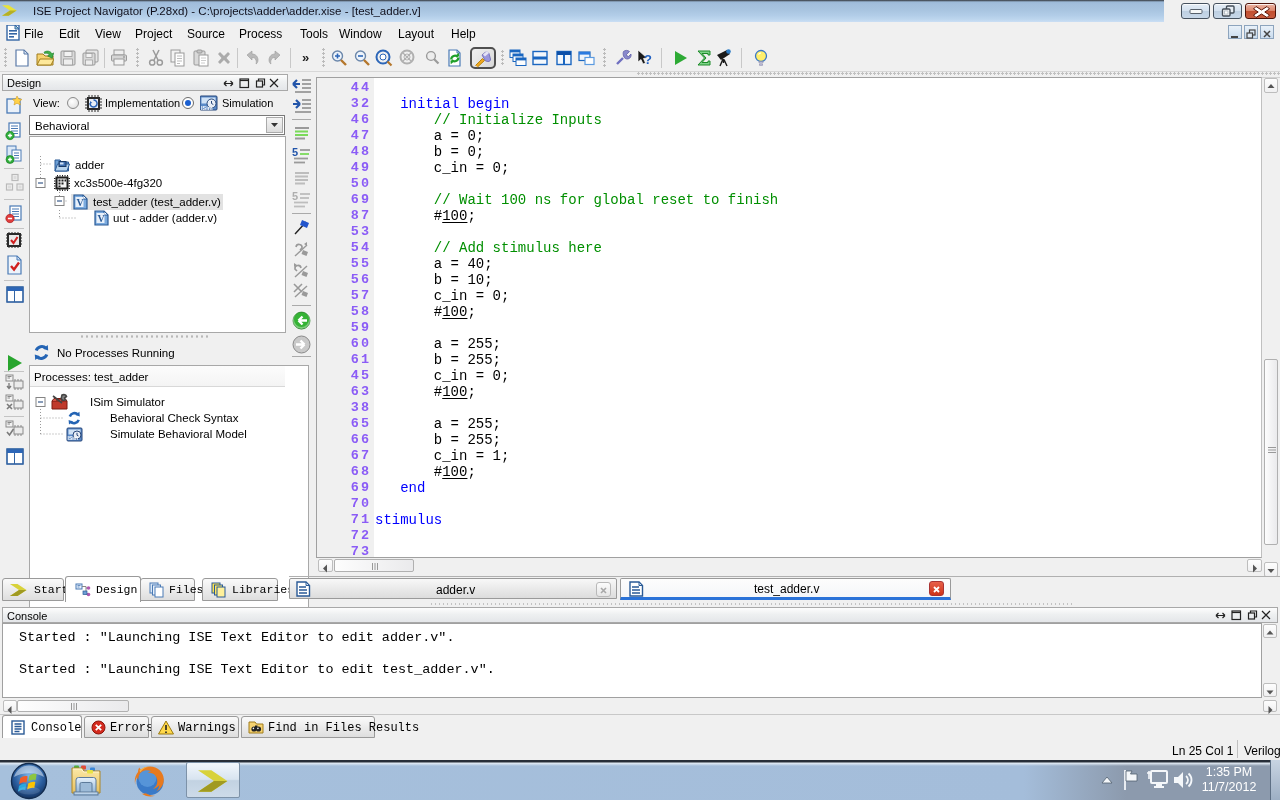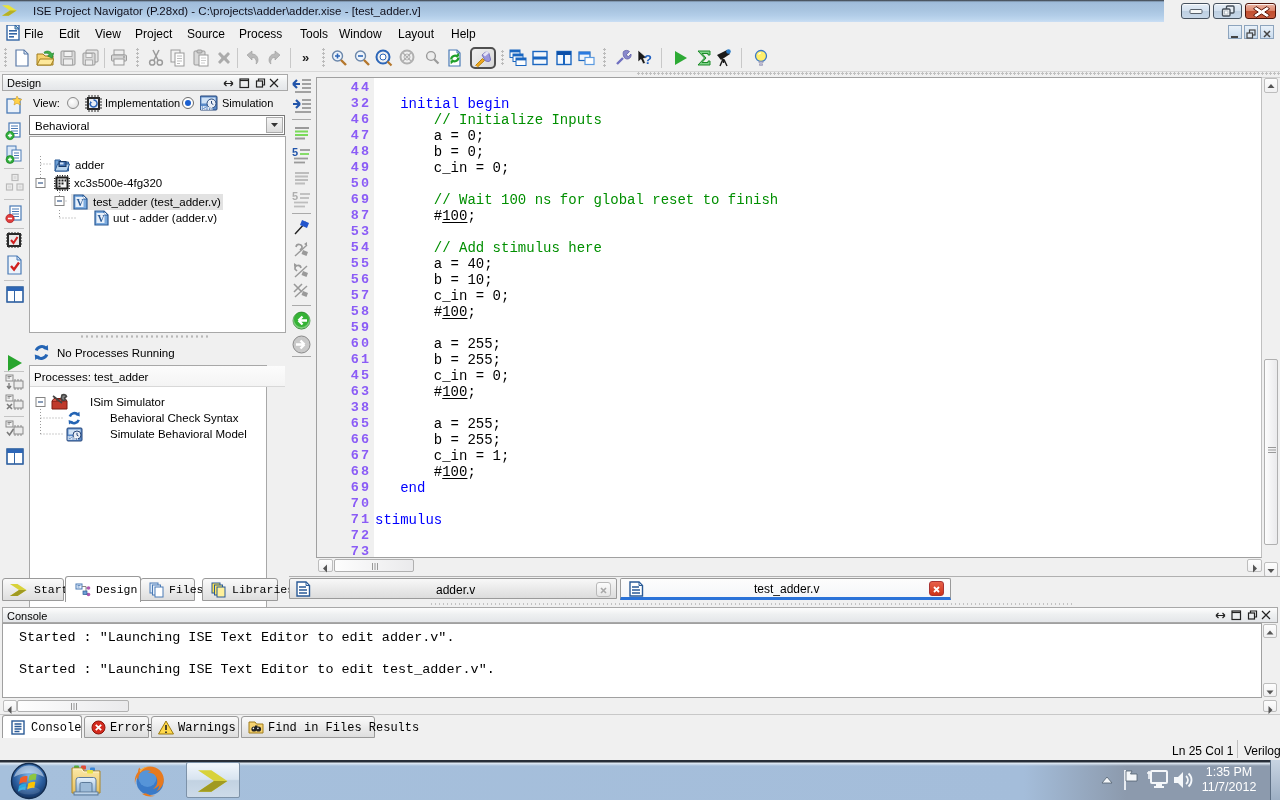--- a/index.html
+++ b/index.html
@@ -488,21 +488,21 @@
   <svg class="abs" style="left:33px;top:272px" width="17" height="17" viewBox="0 0 17 17">
         <g fill="none" stroke="#2464b4" stroke-width="3">
           <path d="M3.2 6.5 A 6 6 0 0 1 13 4.2"></path>
           <path d="M13.8 10.5 A 6 6 0 0 1 4 12.8"></path>
         </g>
         <path d="M14.8 1 l.4 5.4 -5.2-1.6 z" fill="#2464b4"></path>
         <path d="M2.2 16 l-.4-5.4 5.2 1.6 z" fill="#2464b4"></path>
       </svg>
   <div class="abs" style="left:57px;top:275px;font-size:11.5px">No Processes Running</div>
 
-  <div class="whitebox" style="left:29px;top:293px;width:238px;height:283px">
+  <div class="whitebox" style="left:29px;top:293px;width:280px;height:283px">
     <div class="hdrrow" style="position:absolute;left:0;top:0;width:255px;height:21px">
       <span style="position:absolute;left:4px;top:5px;font-size:11.5px">Processes: test_adder</span>
     </div>
     <svg class="abs" style="left:0;top:21px" width="255" height="70" viewBox="0 0 255 70">
       <g stroke="#9a9a9a" stroke-width="1" stroke-dasharray="1,2" fill="none">
         <path d="M10.5 19 v28 M10.5 31 h22 M10.5 47 h22"></path>
       </g>
       <rect x="6" y="10.5" width="9" height="9" fill="#fff" stroke="#848484"></rect>
       <path d="M8 15 h5" stroke="#3a5a8a" stroke-width="1.2"></path>
 

